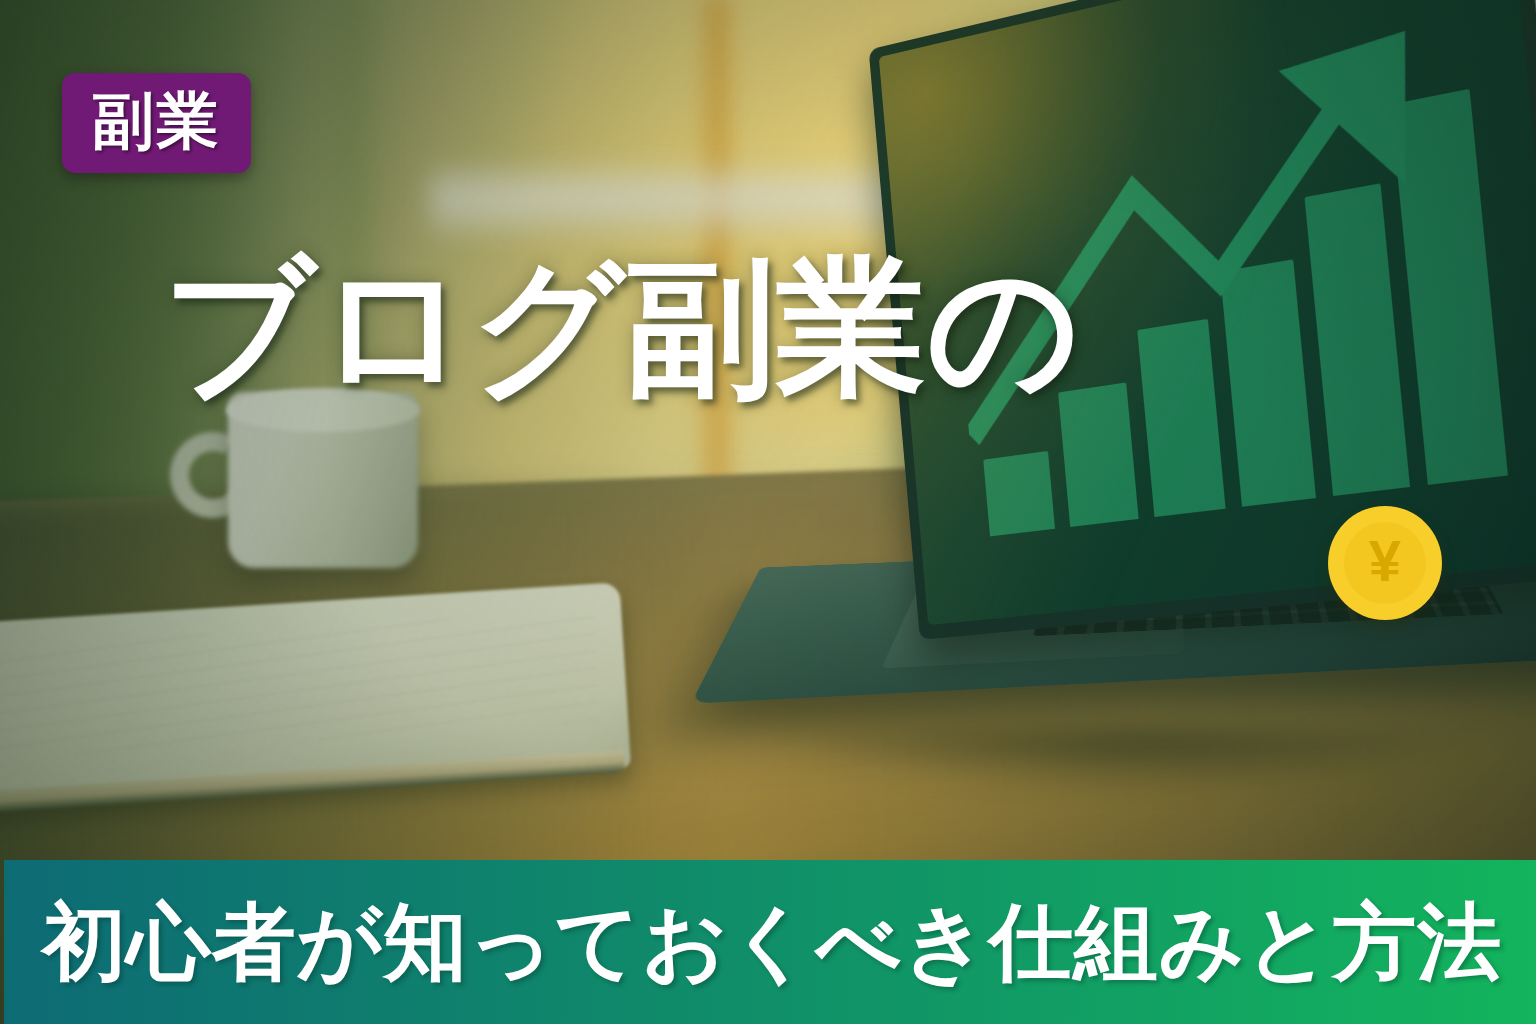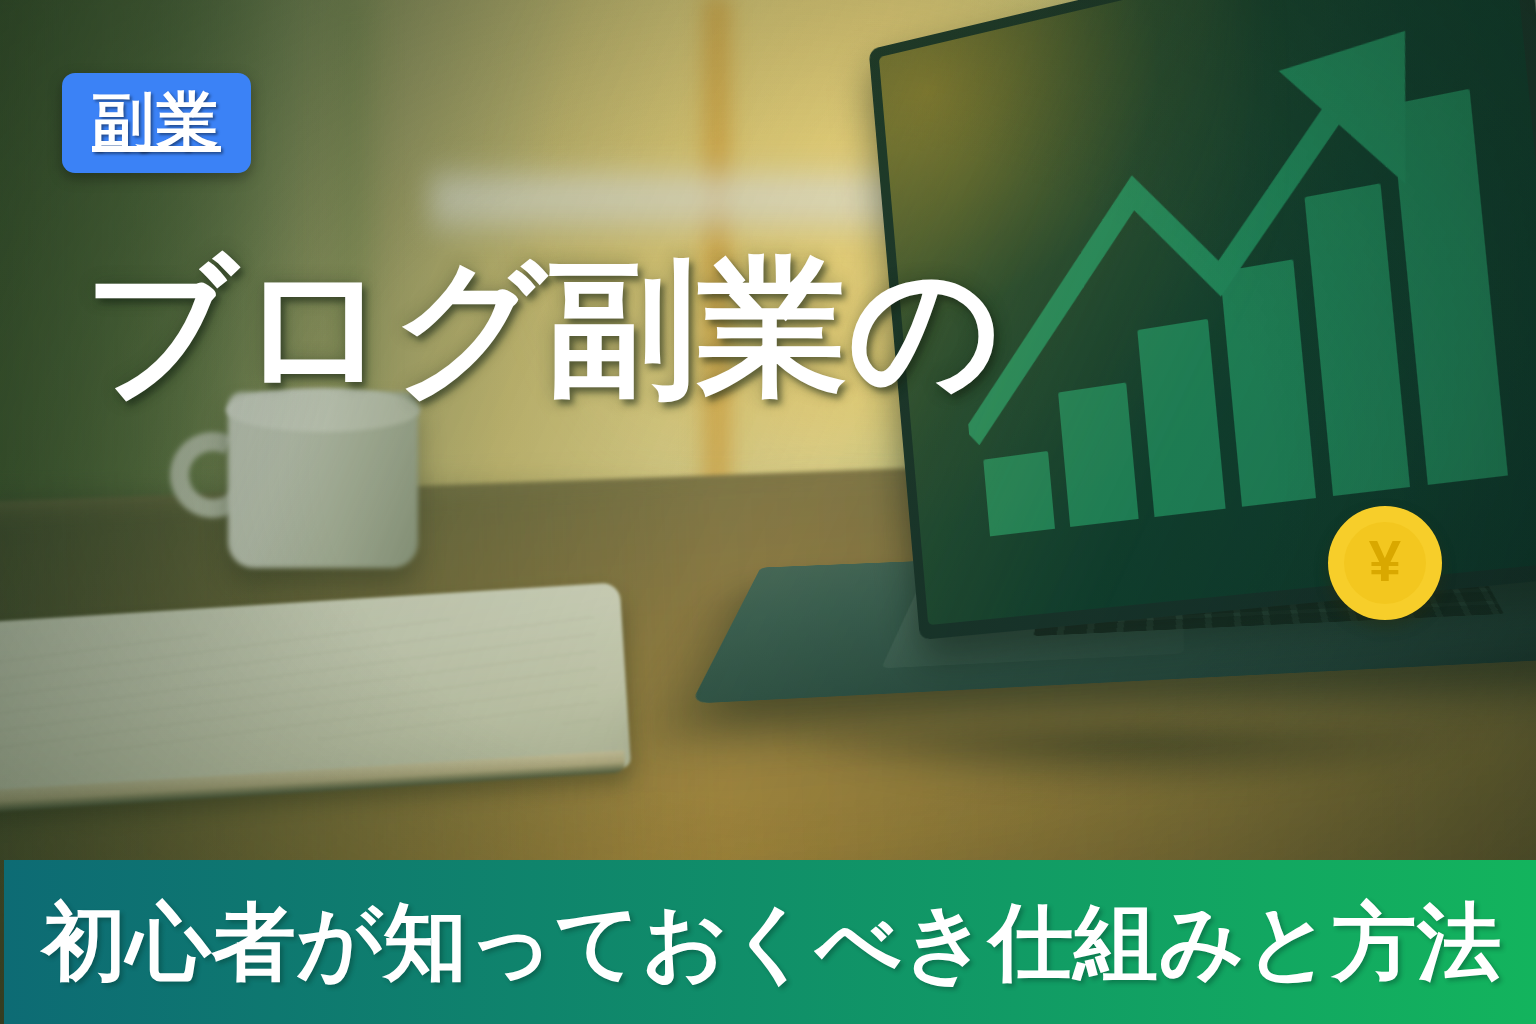--- a/index.html
+++ b/index.html
@@ -193,28 +193,29 @@
     padding:17px 30px 21px;
     border-radius:13px;
     color:#fff;
     font-size:62px; font-weight:700; line-height:1;
     letter-spacing:.04em;
     text-shadow:2px 2px 3px rgba(0,0,0,.42);
     box-shadow:0 5px 14px rgba(0,0,0,.34);
   }
 
   .headline{
-    position:absolute; left:84px; top:228px;
+    position:absolute; left:92px; top:228px;
     width:1060px;
     color:#fff;
     font-size:150px;
     font-weight:700;
     line-height:1.32;
     letter-spacing:.005em;
     text-shadow:4px 5px 6px rgba(22,36,20,.52), 0 0 18px rgba(18,32,18,.30);
+    text-align:center;
   }
   .headline .ln{ display:block; white-space:nowrap; }
 
   .coin{
     position:absolute; left:1328px; top:506px; width:114px; height:114px;
     border-radius:50%;
     background:#F7CE2A;
     box-shadow:0 7px 14px rgba(40,46,14,.42);
     display:flex; align-items:center; justify-content:center;
   }
@@ -291,21 +292,21 @@
           </svg>
           <div class="scr-glare"></div>
         </div>
       </div>
     </div>
 
     <div class="grade"></div>
     <div class="vignette"></div>
   </div>
 
-  <div class="badge" style="background: #3b82f6; color: rgb(255, 255, 255); text-decoration: underline;">副業</div>
+  <div class="badge" style="background: #701a75; color: rgb(255, 255, 255);">副業</div>
 
   <div class="headline" style="color: rgb(255, 255, 255);">
     <span class="ln">ブログ副業の</span>
   </div>
 
   <div class="coin" style="background: rgb(247, 206, 42);">
     <div class="coin-inner" style="background: rgb(243, 199, 31); color: rgb(217, 168, 0);">¥</div>
   </div>
 
   <div class="banner" style="background: linear-gradient(90deg, rgb(13, 107, 116) 0%, rgb(19, 180, 93) 100%);">

